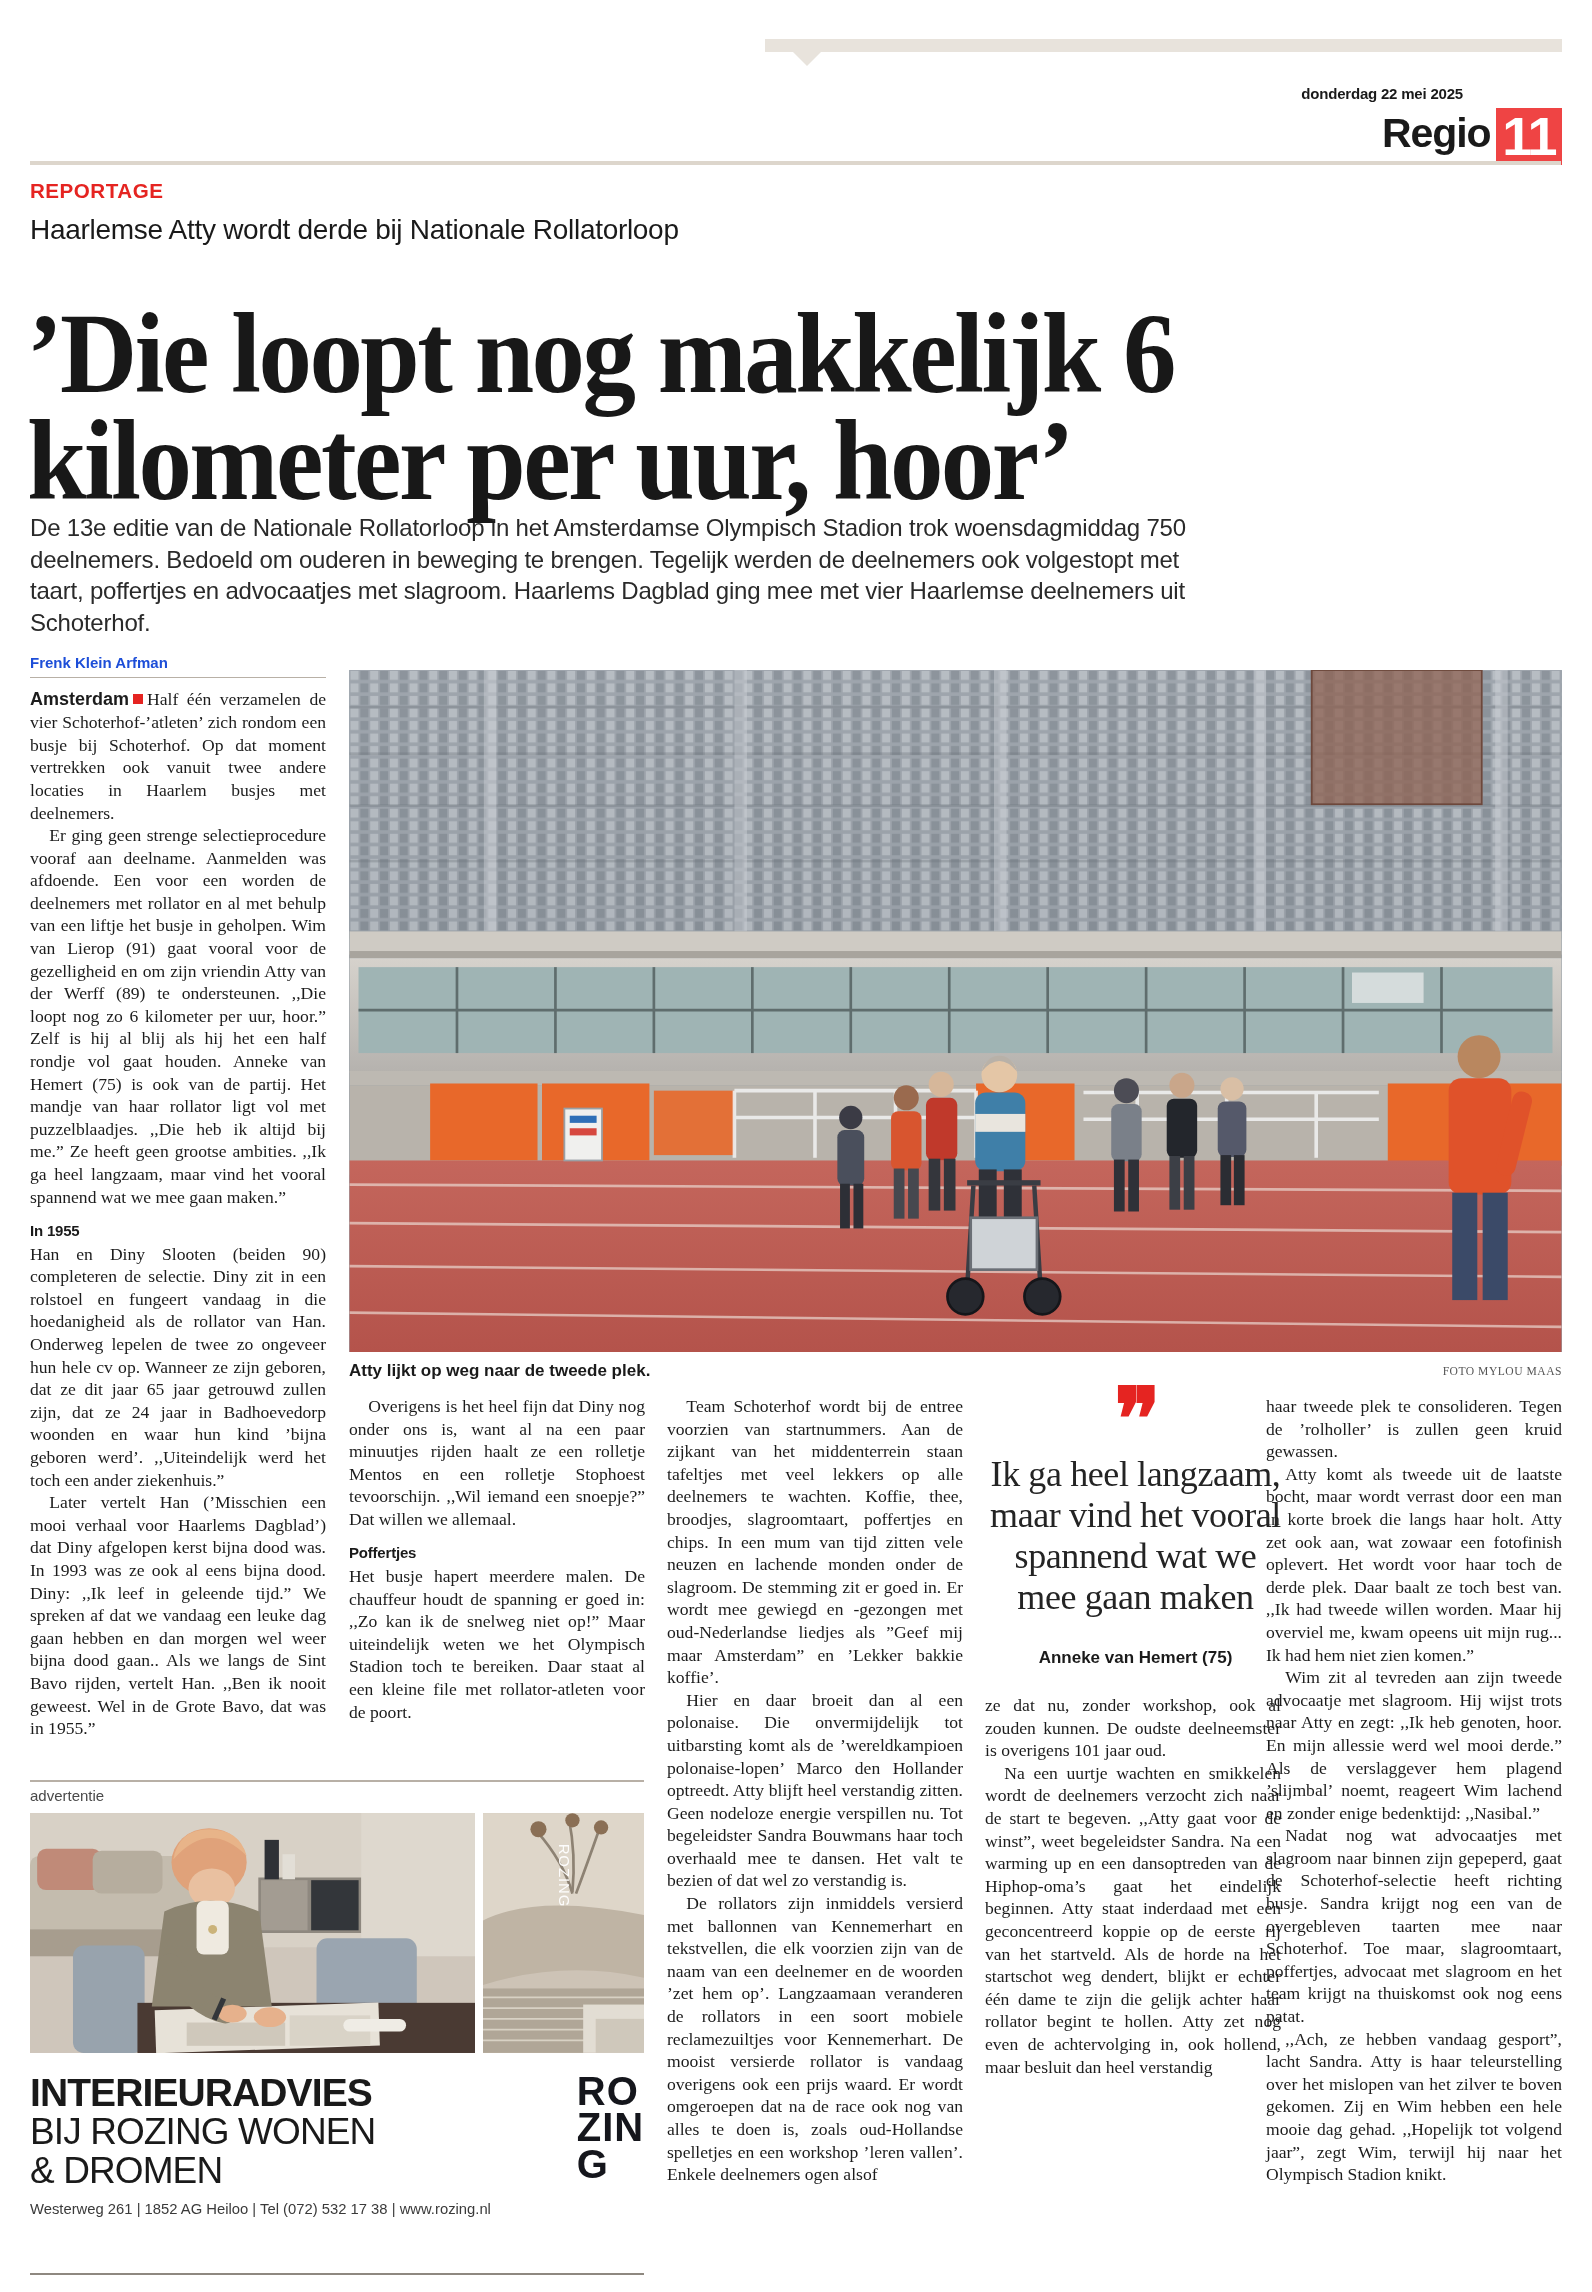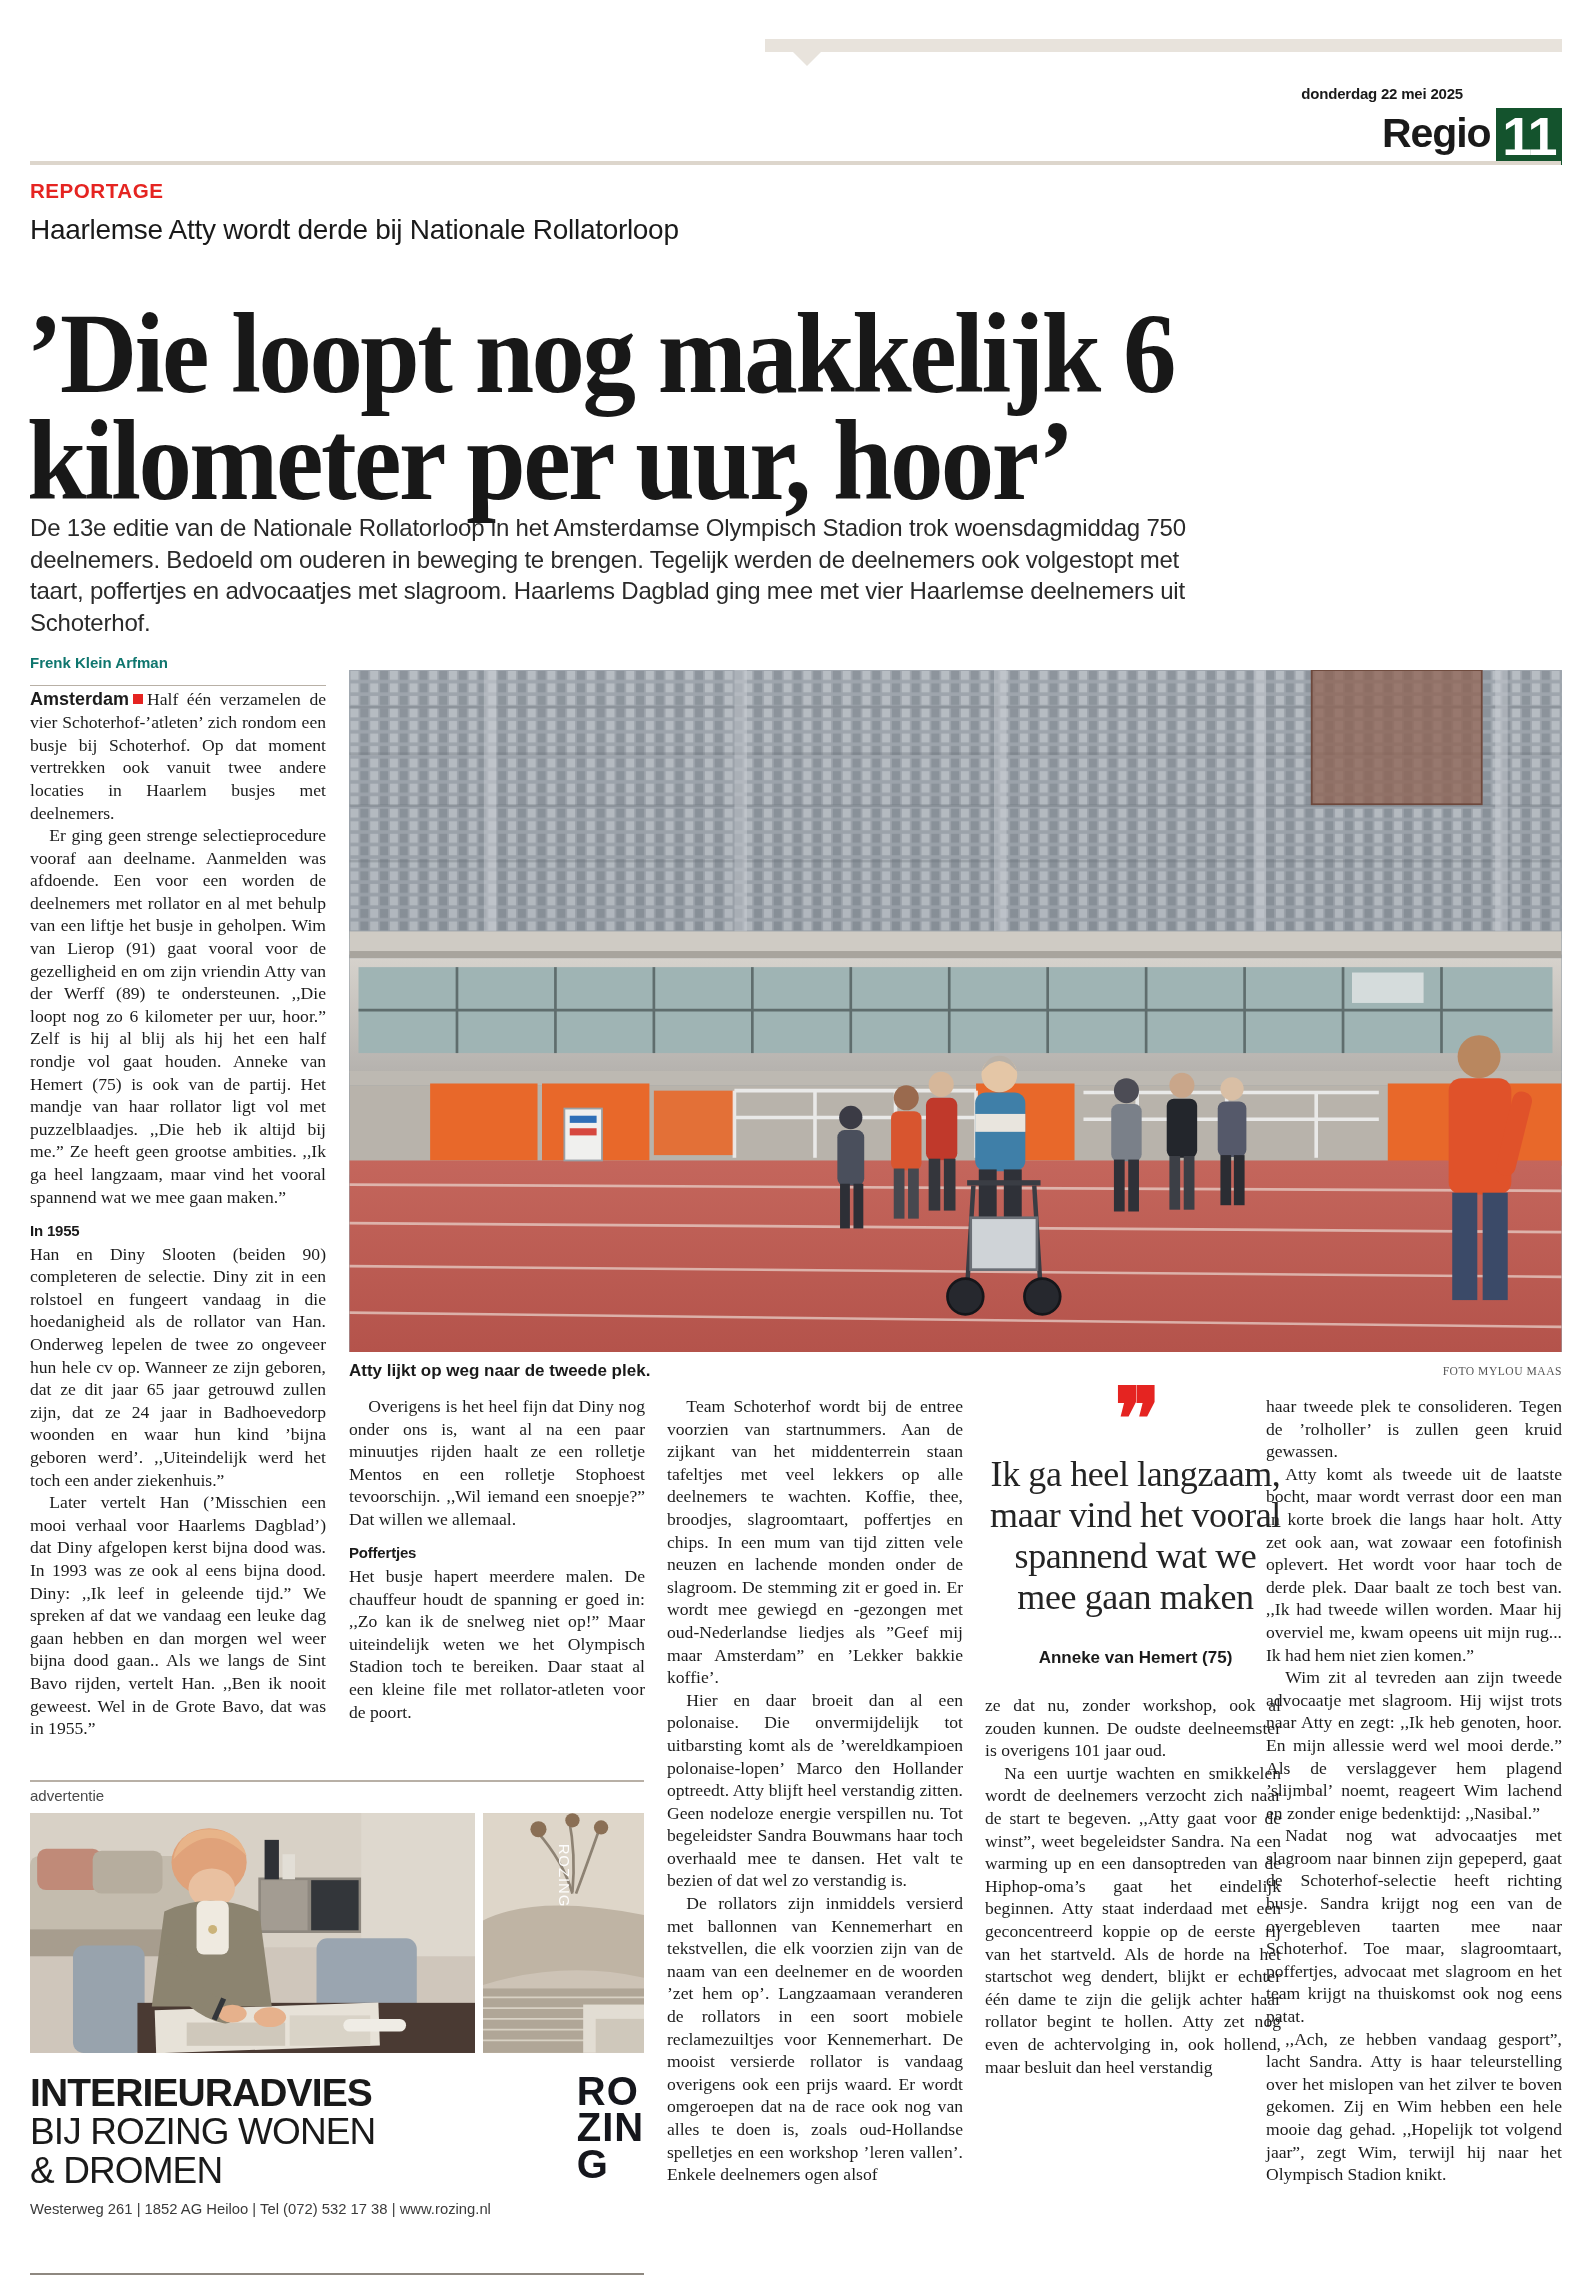--- a/index.html
+++ b/index.html
@@ -68,21 +68,21 @@
   }
   .masthead-regio {
     font-family: "Liberation Sans Narrow", "Liberation Sans", sans-serif;
     font-size: 41px;
     font-weight: 700;
     letter-spacing: -1.1px;
     line-height: 0.88;
     color: #1a1a1a;
   }
   .masthead-num {
-    background: #14532d;
+    background: #ef4444;
     color: #ffffff;
     font-family: "Liberation Sans Narrow", "Liberation Sans", sans-serif;
     font-size: 54px;
     font-weight: 700;
     line-height: 0.82;
     padding: 5.4px 6.3px 7.2px 6.3px;
     letter-spacing: -1.8px;
     position: relative;
     top: 3.6px;
   }
@@ -153,22 +153,22 @@
 
   
   .byline {
     position: absolute;
     top: 654px;
     left: 30px;
     width: 296px;
     font-family: "Liberation Sans Narrow", "Liberation Sans", sans-serif;
     font-size: 15px;
     font-weight: 700;
-    color: #0f766e;
-    padding-bottom: 14px;
+    color: #1d4ed8;
+    padding-bottom: 6px;
     border-bottom: 1.8px solid #b8b0a6;
   }
 
   
   .photo {
     position: absolute;
     top: 670px;
     left: 349px;
     width: 1213px;
     height: 682px;

